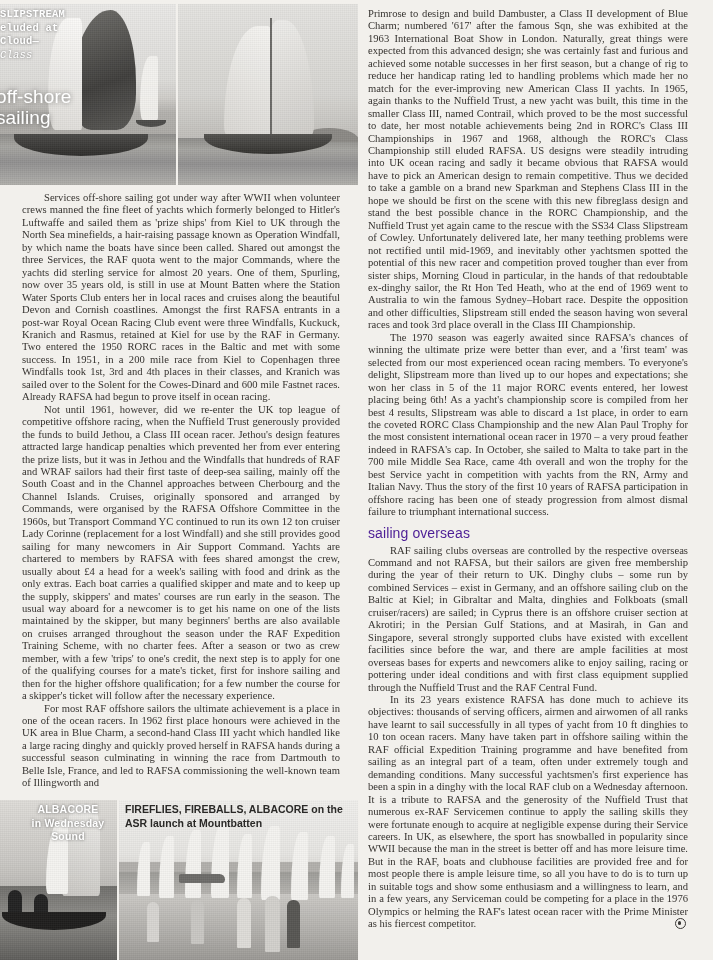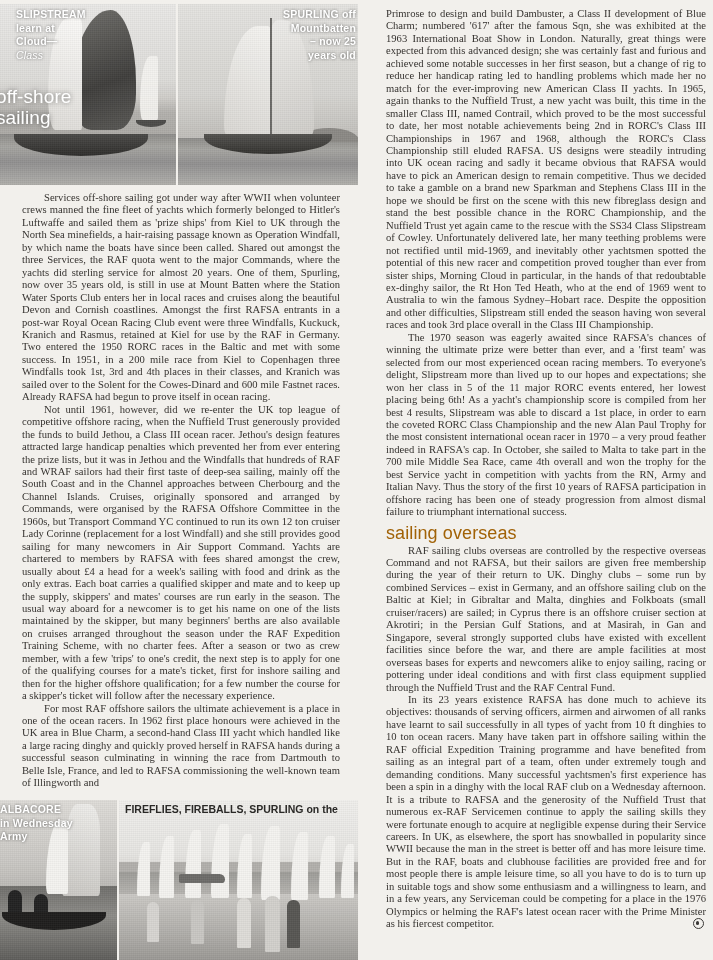--- a/index.html
+++ b/index.html
@@ -41,22 +41,22 @@
        font-size:19px;line-height:21px;letter-spacing:.1px;
        text-shadow:0 0 5px rgba(0,0,0,.5);}
   .darkcap{position:absolute;font-family:"Liberation Sans",sans-serif;
        font-weight:bold;font-size:10.5px;line-height:13.5px;color:#2a2927;}
 
   
   .col{position:absolute;text-align:justify;font-size:10.6px;line-height:12.45px;
        -webkit-hyphens:none;hyphens:none;color:#35322f;}
   .col p{margin:0;text-indent:22px;}
   .col p.noind{text-indent:0;}
-  .h2{font-family:"Liberation Sans",sans-serif;font-size:18px;line-height:21px;
-      font-weight:normal;color:#a16207;margin:4px 0 1px 0;text-indent:0;letter-spacing:.1px;}
+  .h2{font-family:"Liberation Sans",sans-serif;font-size:14px;line-height:21px;
+      font-weight:normal;color:#4c1d95;margin:4px 0 1px 0;text-indent:0;letter-spacing:.1px;}
   .endmark{display:inline-block;width:9px;height:9px;border:1.3px solid #3a3836;
       border-radius:50%;position:relative;vertical-align:-1px;}
   .endmark::after{content:"";position:absolute;left:2.2px;top:2.2px;width:3.2px;height:3.2px;
       background:#3a3836;border-radius:50%;}
   .endline{text-align:right;margin-top:-12.4px;padding-right:2px;}
 </style>
 </head>
 <body>
 
 <div class="page">
@@ -75,23 +75,23 @@
 
     <div class="sailw" style="left:140px;top:52px;width:18px;height:64px;
                 border-radius:70% 10% 6% 20%/92% 10% 6% 30%;opacity:.93;"></div>
 
     <div class="hull" style="left:14px;top:130px;width:134px;height:22px;
                 background:linear-gradient(180deg,#4a4947,#2f2e2c);"></div>
     <div class="hull" style="left:136px;top:116px;width:30px;height:7px;background:#4d4c4a;"></div>
     <div class="grain"></div>
   </div>
 
-  <div class="cap" style="left:16px;top:8px;width:112px;">
+  <div class="cap" style="left:0;top:8px;width:112px;font-family:Liberation Mono, monospace;">
     <div>SLIPSTREAM</div>
-    <div>learn at</div>
+    <div>eluded at</div>
     <div>Cloud—</div>
     <div class="it">Class</div>
   </div>
 
   <div class="bigcap" style="left:-4px;top:86px;width:150px;">
     <div>off-shore</div>
     <div>sailing</div>
   </div>
 
   <div class="photo" style="left:178px;top:4px;width:180px;height:181px;">
@@ -109,26 +109,20 @@
                 border-radius:20% 70% 8% 6%/16% 95% 10% 6%;
                 background:linear-gradient(160deg,#eeedea,#cfcdc9);"></div>
 
     <div style="position:absolute;left:92px;top:14px;width:2px;height:120px;background:#6b6a67;"></div>
 
     <div class="hull" style="left:26px;top:130px;width:128px;height:20px;
                 background:linear-gradient(180deg,#53524f,#33322f);"></div>
     <div class="grain"></div>
   </div>
 
-  <div class="cap r" style="left:238px;top:8px;width:118px;">
-    <div>SPURLING off</div>
-    <div>Mountbatten</div>
-    <div>– now 25</div>
-    <div>years old</div>
-  </div>
 
   <div class="col" style="left:22px;top:192px;width:318px;">
     <p>Services off-shore sailing got under way after WWII when volunteer crews manned the fine fleet of yachts which formerly belonged to Hitler's Luftwaffe and sailed them as 'prize ships' from Kiel to UK through the North Sea minefields, a hair-raising passage known as Operation Windfall, by which name the boats have since been called. Shared out amongst the three Services, the RAF quota went to the major Commands, where the yachts did sterling service for almost 20 years. One of them, Spurling, now over 35 years old, is still in use at Mount Batten where the Station Water Sports Club enters her in local races and cruises along the beautiful Devon and Cornish coastlines. Amongst the first RAFSA entrants in a post-war Royal Ocean Racing Club event were three Windfalls, Kuckuck, Kranich and Rasmus, retained at Kiel for use by the RAF in Germany. Two entered the 1950 RORC races in the Baltic and met with some success. In 1951, in a 200 mile race from Kiel to Copenhagen three Windfalls took 1st, 3rd and 4th places in their classes, and Kranich was sailed over to the Solent for the Cowes-Dinard and 600 mile Fastnet races. Already RAFSA had begun to prove itself in ocean racing.</p>
     <p>Not until 1961, however, did we re-enter the UK top league of competitive offshore racing, when the Nuffield Trust generously provided the funds to build Jethou, a Class III ocean racer. Jethou's design features attracted large handicap penalties which prevented her from ever entering the prize lists, but it was in Jethou and the Windfalls that hundreds of RAF and WRAF sailors had their first taste of deep-sea sailing, mainly off the South Coast and in the Channel approaches between Cherbourg and the Channel Islands. Cruises, originally sponsored and arranged by Commands, were organised by the RAFSA Offshore Committee in the 1960s, but Transport Command YC continued to run its own 12 ton cruiser Lady Corinne (replacement for a lost Windfall) and she still provides good sailing for many newcomers in Air Support Command. Yachts are chartered to members by RAFSA with fees shared amongst the crew, usually about £4 a head for a week's sailing with food and drink as the only extras. Each boat carries a qualified skipper and mate and to keep up the supply, skippers' and mates' courses are run early in the season. The usual way aboard for a newcomer is to get his name on one of the lists maintained by the skipper, but many beginners' berths are also available on cruises arranged throughout the season under the RAF Expedition Training Scheme, with no charter fees. After a season or two as crew member, with a few 'trips' to one's credit, the next step is to apply for one of the qualifying courses for a mate's ticket, first for inshore sailing and then for the higher offshore qualification; for a few number the course for a skipper's ticket will follow after the necessary experience.</p>
     <p>For most RAF offshore sailors the ultimate achievement is a place in one of the ocean racers. In 1962 first place honours were achieved in the UK area in Blue Charm, a second-hand Class III yacht which handled like a large racing dinghy and quickly proved herself in RAFSA hands during a successful season culminating in winning the race from Dartmouth to Belle Isle, France, and led to RAFSA commissioning the well-known team of Illingworth and</p>
   </div>
 
   <div class="photo" style="left:0;top:800px;width:117px;height:160px;">
     <div class="sky" style="background:linear-gradient(180deg,#dedcd8 0%,#c9c7c3 40%,#aeaca8 70%,#8f8d89 100%);"></div>
     <div class="sea" style="height:46%;background:linear-gradient(180deg,#6f6e6b,#8d8c88 40%,#5f5e5b 100%);"></div>
@@ -138,24 +132,24 @@
                 background:linear-gradient(200deg,#efeeeb,#c9c7c3);"></div>
     <div class="sailw" style="left:46px;top:20px;width:22px;height:74px;
                 border-radius:70% 10% 6% 10%/92% 10% 6% 14%;"></div>
 
     <div style="position:absolute;left:8px;top:90px;width:14px;height:28px;background:#222;border-radius:7px 7px 2px 2px;"></div>
     <div style="position:absolute;left:34px;top:94px;width:14px;height:26px;background:#222;border-radius:7px 7px 2px 2px;"></div>
     <div class="hull" style="left:2px;top:112px;width:104px;height:18px;background:#1f1e1d;"></div>
     <div class="grain"></div>
   </div>
 
-  <div class="cap" style="left:0;top:803px;width:110px;">
+  <div class="cap" style="left:13px;top:803px;width:110px;text-align:center;">
     <div>ALBACORE</div>
     <div>in Wednesday</div>
-    <div>Army</div>
+    <div>Sound</div>
   </div>
 
   <div class="photo" style="left:119px;top:800px;width:239px;height:160px;">
     <div class="sky" style="background:linear-gradient(180deg,#f0efec 0%,#e6e5e2 34%,#d6d4d0 48%,#c6c4c0 100%);"></div>
 
     <div style="position:absolute;left:0;top:62px;width:239px;height:10px;background:#b2b0ac;"></div>
     <div style="position:absolute;left:0;top:72px;width:239px;height:22px;
                 background:linear-gradient(180deg,#9d9c98,#b6b4b0);"></div>
 
     <div style="position:absolute;left:0;top:94px;width:239px;height:66px;
@@ -175,24 +169,25 @@
 
     <div style="position:absolute;left:28px;top:102px;width:12px;height:40px;background:#d7d5d1;border-radius:6px 6px 1px 1px;"></div>
     <div style="position:absolute;left:72px;top:100px;width:13px;height:44px;background:#c9c7c3;border-radius:6px 6px 1px 1px;"></div>
     <div style="position:absolute;left:118px;top:98px;width:14px;height:50px;background:#dedcd8;border-radius:7px 7px 1px 1px;"></div>
     <div style="position:absolute;left:146px;top:96px;width:15px;height:56px;background:#d2d0cc;border-radius:7px 7px 1px 1px;"></div>
     <div style="position:absolute;left:168px;top:100px;width:13px;height:48px;background:#575653;border-radius:6px 6px 1px 1px;"></div>
     <div class="grain"></div>
   </div>
 
   <div class="darkcap" style="left:125px;top:803px;width:230px;">
-    <div>FIREFLIES, FIREBALLS, SPURLING on the</div>
+    <div>FIREFLIES, FIREBALLS, ALBACORE on the</div>
+    <div>ASR launch at Mountbatten</div>
   </div>
 
-  <div class="col" style="left:386px;top:8px;width:320px;">
+  <div class="col" style="left:368px;top:8px;width:320px;">
     <p class="noind">Primrose to design and build Dambuster, a Class II development of Blue Charm; numbered '617' after the famous Sqn, she was exhibited at the 1963 International Boat Show in London. Naturally, great things were expected from this advanced design; she was certainly fast and furious and achieved some notable successes in her first season, but a change of rig to reduce her handicap rating led to handling problems which made her no match for the ever-improving new American Class II yachts. In 1965, again thanks to the Nuffield Trust, a new yacht was built, this time in the smaller Class III, named Contrail, which proved to be the most successful to date, her most notable achievements being 2nd in RORC's Class III Championships in 1967 and 1968, although the RORC's Class Championship still eluded RAFSA. US designs were steadily intruding into UK ocean racing and sadly it became obvious that RAFSA would have to pick an American design to remain competitive. Thus we decided to take a gamble on a brand new Sparkman and Stephens Class III in the hope we should be first on the scene with this new fibreglass design and stand the best possible chance in the RORC Championship, and the Nuffield Trust yet again came to the rescue with the SS34 Class Slipstream of Cowley. Unfortunately delivered late, her many teething problems were not rectified until mid-1969, and inevitably other yachtsmen spotted the potential of this new racer and competition proved tougher than ever from sister ships, Morning Cloud in particular, in the hands of that redoubtable ex-dinghy sailor, the Rt Hon Ted Heath, who at the end of 1969 went to Australia to win the famous Sydney–Hobart race. Despite the opposition and other difficulties, Slipstream still ended the season having won several races and took 3rd place overall in the Class III Championship.</p>
     <p>The 1970 season was eagerly awaited since RAFSA's chances of winning the ultimate prize were better than ever, and a 'first team' was selected from our most experienced ocean racing members. To everyone's delight, Slipstream more than lived up to our hopes and expectations; she won her class in 5 of the 11 major RORC events entered, her lowest placing being 6th! As a yacht's championship score is compiled from her best 4 results, Slipstream was able to discard a 1st place, in order to earn the coveted RORC Class Championship and the new Alan Paul Trophy for the most consistent international ocean racer in 1970 – a very proud feather indeed in RAFSA's cap. In October, she sailed to Malta to take part in the 700 mile Middle Sea Race, came 4th overall and won the trophy for the best Service yacht in competition with yachts from the RN, Army and Italian Navy. Thus the story of the first 10 years of RAFSA participation in offshore racing has been one of steady progression from almost dismal failure to triumphant international success.</p>
     <div class="h2">sailing overseas</div>
     <p>RAF sailing clubs overseas are controlled by the respective overseas Command and not RAFSA, but their sailors are given free membership during the year of their return to UK. Dinghy clubs – some run by combined Services – exist in Germany, and an offshore sailing club on the Baltic at Kiel; in Gibraltar and Malta, dinghies and Folkboats (small cruiser/racers) are sailed; in Cyprus there is an offshore cruiser section at Akrotiri; in the Persian Gulf Stations, and at Masirah, in Gan and Singapore, several strongly supported clubs have existed with excellent facilities since before the war, and there are ample facilities at most overseas bases for experts and newcomers alike to enjoy sailing, racing or pottering under ideal conditions and with first class equipment supplied through the Nuffield Trust and the RAF Central Fund.</p>
     <p>In its 23 years existence RAFSA has done much to achieve its objectives: thousands of serving officers, airmen and airwomen of all ranks have learnt to sail successfully in all types of yacht from 10 ft dinghies to 10 ton ocean racers. Many have taken part in offshore sailing within the RAF official Expedition Training programme and have benefited from sailing as an integral part of a team, often under extremely tough and demanding conditions. Many successful yachtsmen's first experience has been a spin in a dinghy with the local RAF club on a Wednesday afternoon. It is a tribute to RAFSA and the generosity of the Nuffield Trust that numerous ex-RAF Servicemen continue to apply the sailing skills they were fortunate enough to acquire at negligible expense during their Service careers. In UK, as elsewhere, the sport has snowballed in popularity since WWII because the man in the street is better off and has more leisure time. But in the RAF, boats and clubhouse facilities are provided free and for most people there is ample leisure time, so all you have to do is to turn up in suitable togs and show some enthusiasm and a willingness to learn, and in a few years, any Serviceman could be competing for a place in the 1976 Olympics or helming the RAF's latest ocean racer with the Prime Minister as his fiercest competitor.</p>
     <div class="endline">
       <span class="endmark"></span>
     </div>
   </div>
 

